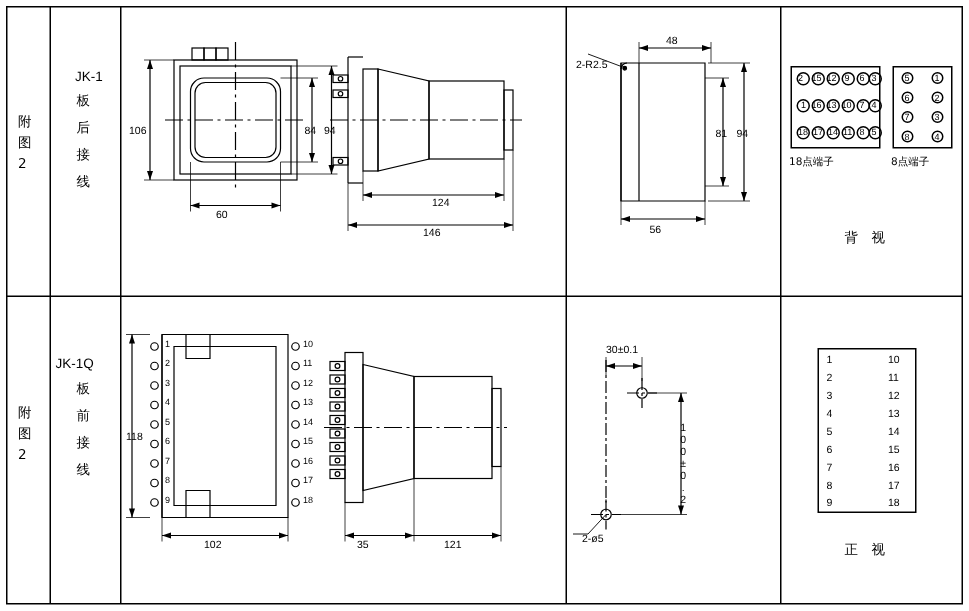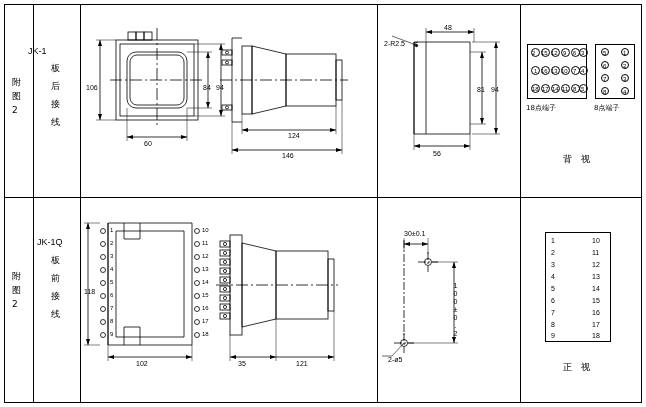--- a/index.html
+++ b/index.html
@@ -47,21 +47,21 @@
 
   <div class="ln v" style="left:33px;top:4px;height:398px;"></div>
   <div class="ln v" style="left:80px;top:4px;height:398px;"></div>
   <div class="ln v" style="left:377px;top:4px;height:398px;"></div>
   <div class="ln v" style="left:520px;top:4px;height:398px;"></div>
 
   <div class="txt cjk lbl" style="left:12px;top:78px;font-size:9px;">附</div>
   <div class="txt cjk lbl" style="left:12px;top:92px;font-size:9px;">图</div>
   <div class="txt cjk lbl" style="left:12px;top:106px;font-size:9px;">2</div>
 
-  <div class="txt lbl" style="left:28px;top:47px;font-size:9px;text-align:right;">JK-1</div>
+  <div class="txt lbl" style="left:50px;top:47px;font-size:9px;text-align:right;">JK-1</div>
   <div class="txt cjk lbl" style="left:51px;top:64px;font-size:9px;">板</div>
   <div class="txt cjk lbl" style="left:51px;top:82px;font-size:9px;">后</div>
   <div class="txt cjk lbl" style="left:51px;top:100px;font-size:9px;">接</div>
   <div class="txt cjk lbl" style="left:51px;top:118px;font-size:9px;">线</div>
 
   <svg width="300" height="190" style="left:80px;top:10px;">
     <g stroke="#000" fill="none" stroke-width="0.8">
 
       <rect x="36" y="30" width="82" height="80"></rect>
       <rect x="40" y="34" width="74" height="72"></rect>

